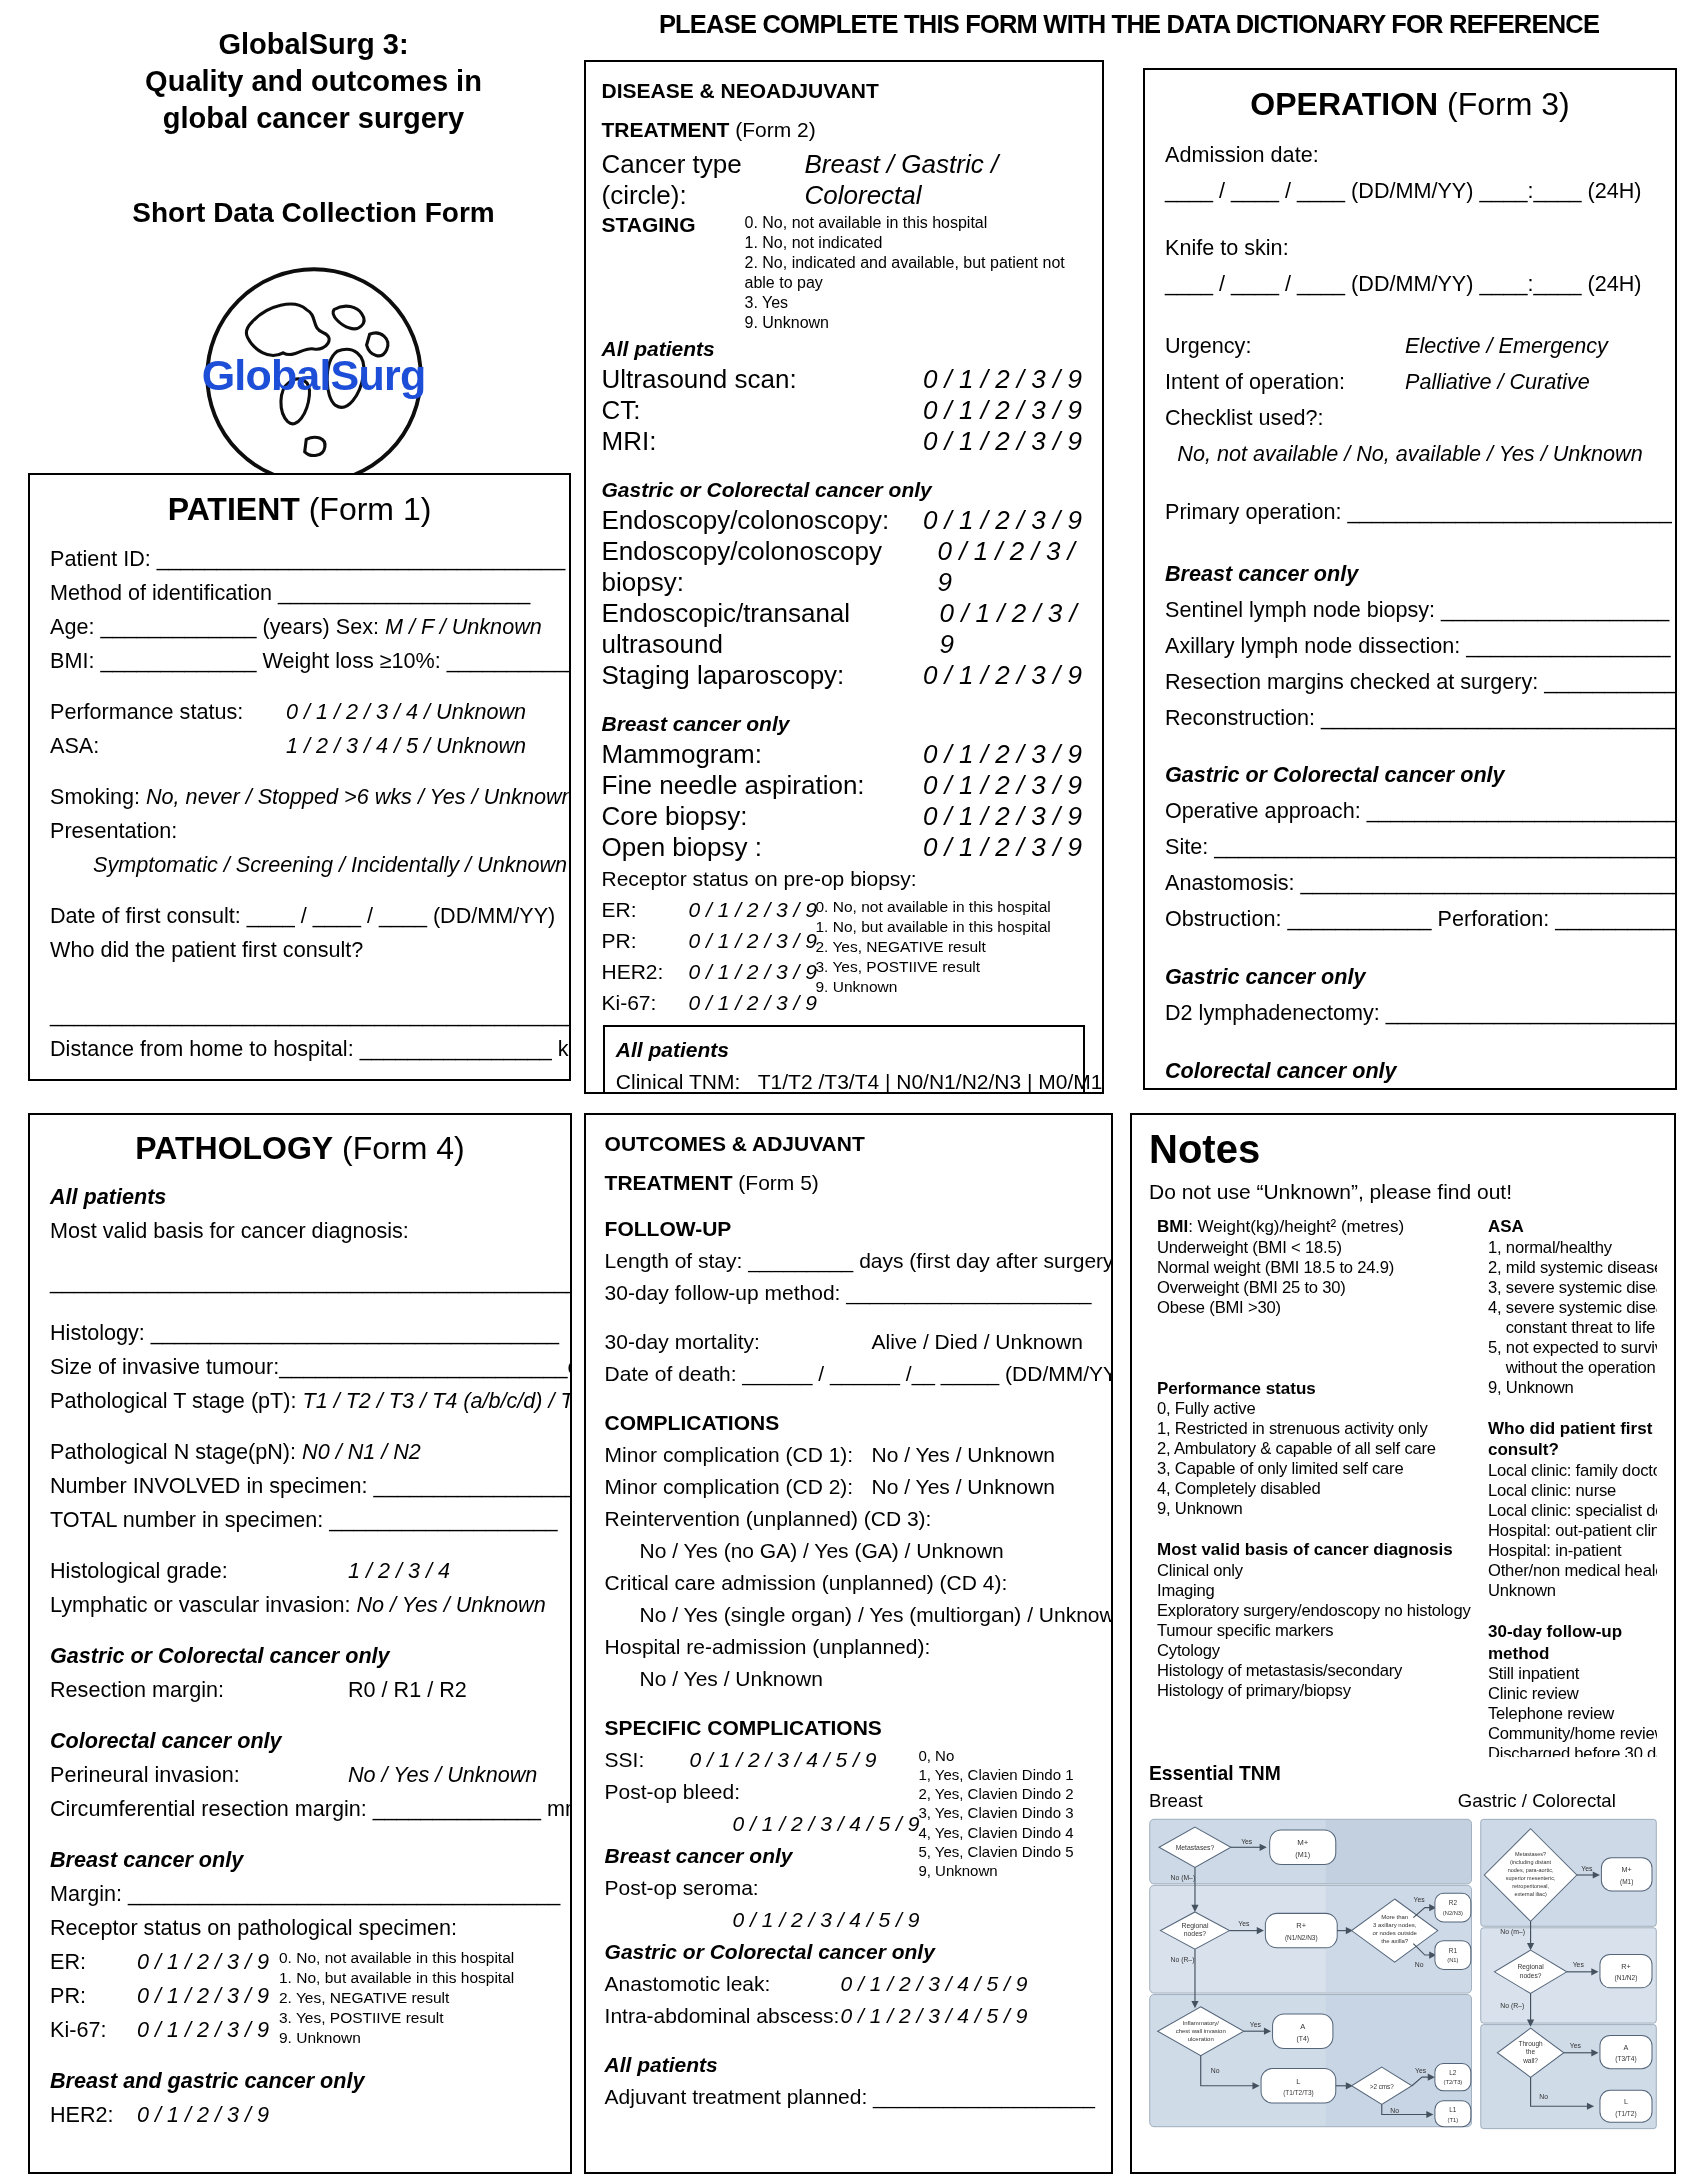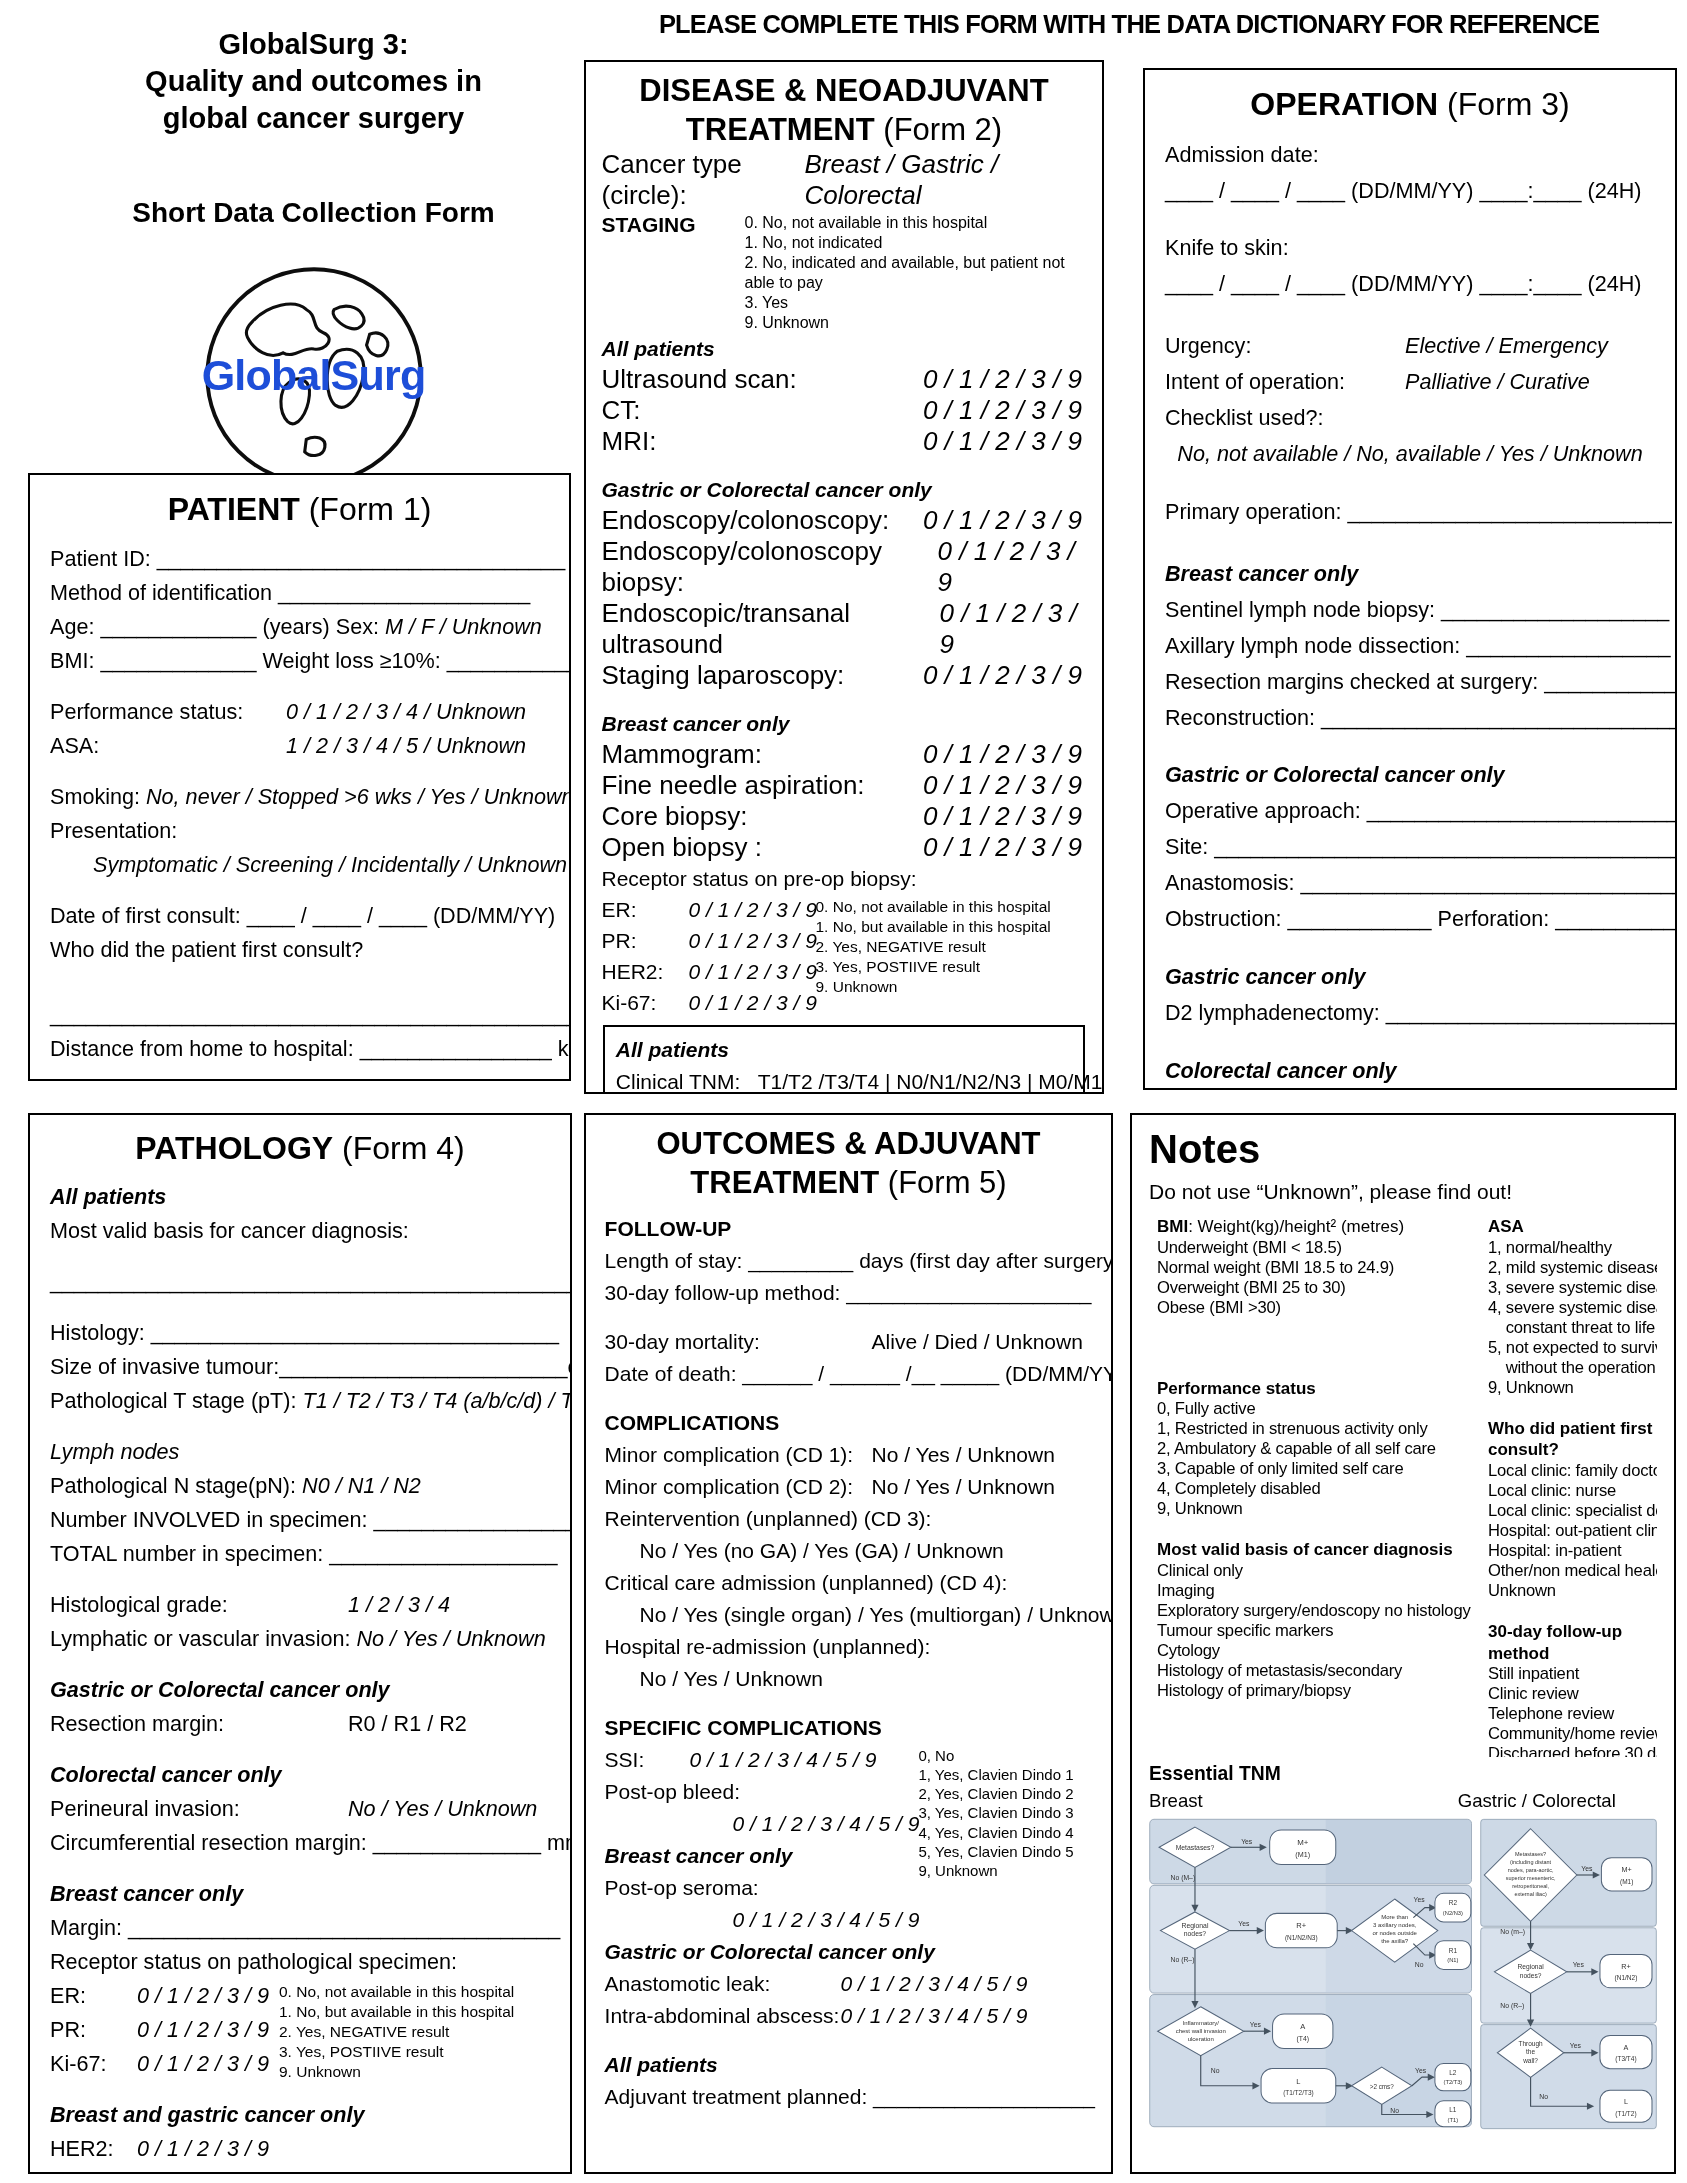--- a/index.html
+++ b/index.html
@@ -24,21 +24,21 @@
 
   
   #form1{left:28px;top:473px;width:543px;height:608px;padding:12.4px 20px;}
   .ftitle{text-align:center;font-size:32px;line-height:45px;margin-bottom:9.3px;}
   #form1 .row{font-size:21.6px;line-height:34px;white-space:nowrap;}
   .sp22{height:17px}.sp40{height:31px}.sp28{height:21.6px}.sp34{height:26px}
   .lw305{display:inline-block;width:236px}
 
   
   #form2{left:584px;top:60px;width:520px;height:1034px;padding:9.3px 15.5px;}
-  .ptitle{text-align:center;font-size:31px;line-height:39px;}
+  .ptitle{font-size:21px;line-height:39px;}
   #form2 .row{font-size:21px;line-height:31px;white-space:nowrap;}
   #form2 .orow{display:flex;justify-content:space-between;font-size:26px;line-height:31px;}
   #form2 .orow .ro{padding-right:4.6px}
   .smallnote{font-size:16px;line-height:20px;}
   #staging-row{display:flex;margin-top:1.5px;}
   #staging-row .stlabel{font-size:21px;font-weight:bold;width:143px;flex:none;}
   .recwrap{position:relative;}
   .rrow{font-size:21px;line-height:31px;}
   .rrow .rl{display:inline-block;width:87px;}
   .sidenote{position:absolute;right:0;top:3.1px;width:271px;font-size:15.5px;line-height:20px;}
@@ -285,21 +285,20 @@
   <div class="ftitle"><span class="b">PATHOLOGY</span><span> (Form 4)</span></div>
   <div class="row bi">All patients</div>
   <div class="row">Most valid basis for cancer diagnosis:</div>
   <div class="sp22"></div>
   <div class="row">_____________________________________________</div>
   <div class="sp22"></div>
   <div class="row">Histology: __________________________________</div>
   <div class="row">Size of invasive tumour:________________________cm</div>
   <div class="row"><span>Pathological T stage (pT): </span><span class="it">T1 / T2 / T3 / T4 (a/b/c/d) / Tis</span></div>
   <div class="sp22"></div>
-  <div class="row it">Lymph nodes</div>
   <div class="row"><span>Pathological N stage(pN): </span><span class="it">N0 / N1 / N2</span></div>
   <div class="row">Number INVOLVED in specimen: _________________</div>
   <div class="row">TOTAL number in specimen: ___________________</div>
   <div class="sp22"></div>
   <div class="row"><span class="lw385">Histological grade:</span><span class="it">1  /  2  /  3  /  4</span></div>
   <div class="row"><span>Lymphatic or vascular invasion:  </span><span class="it">No  /  Yes  /  Unknown</span></div>
   <div class="sp22"></div>
   <div class="row bi">Gastric or Colorectal cancer only</div>
   <div class="row"><span class="lw385">Resection margin:</span><span>R0  /  R1  /  R2</span></div>
   <div class="sp22"></div>

